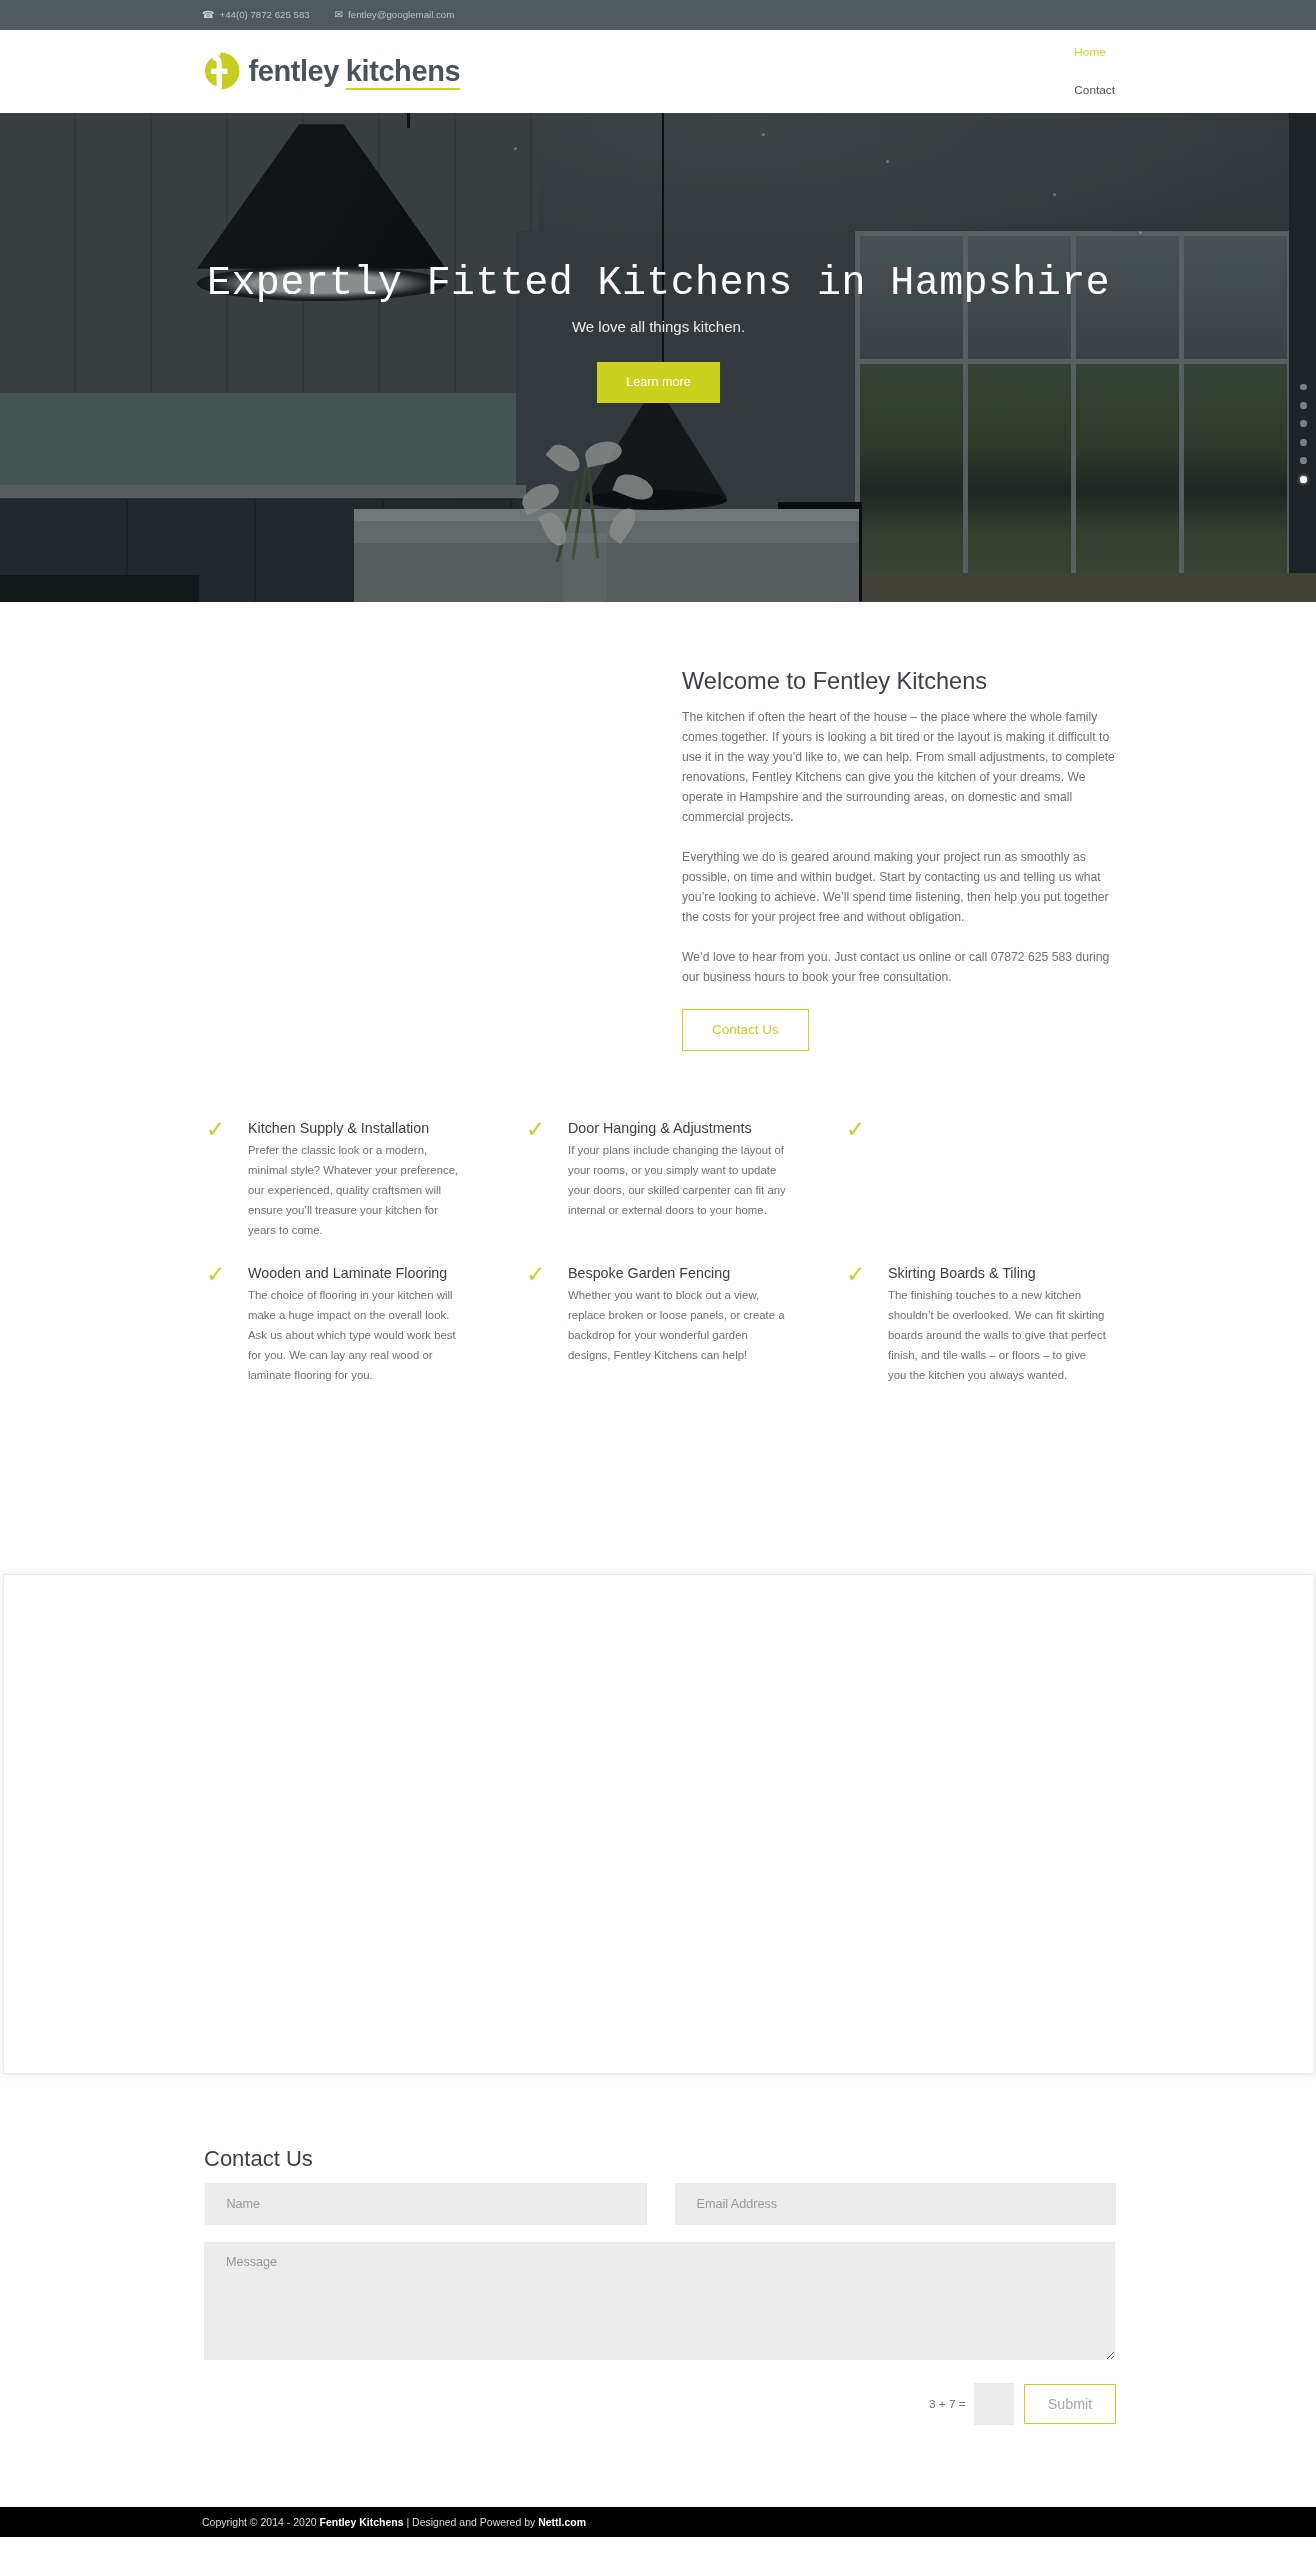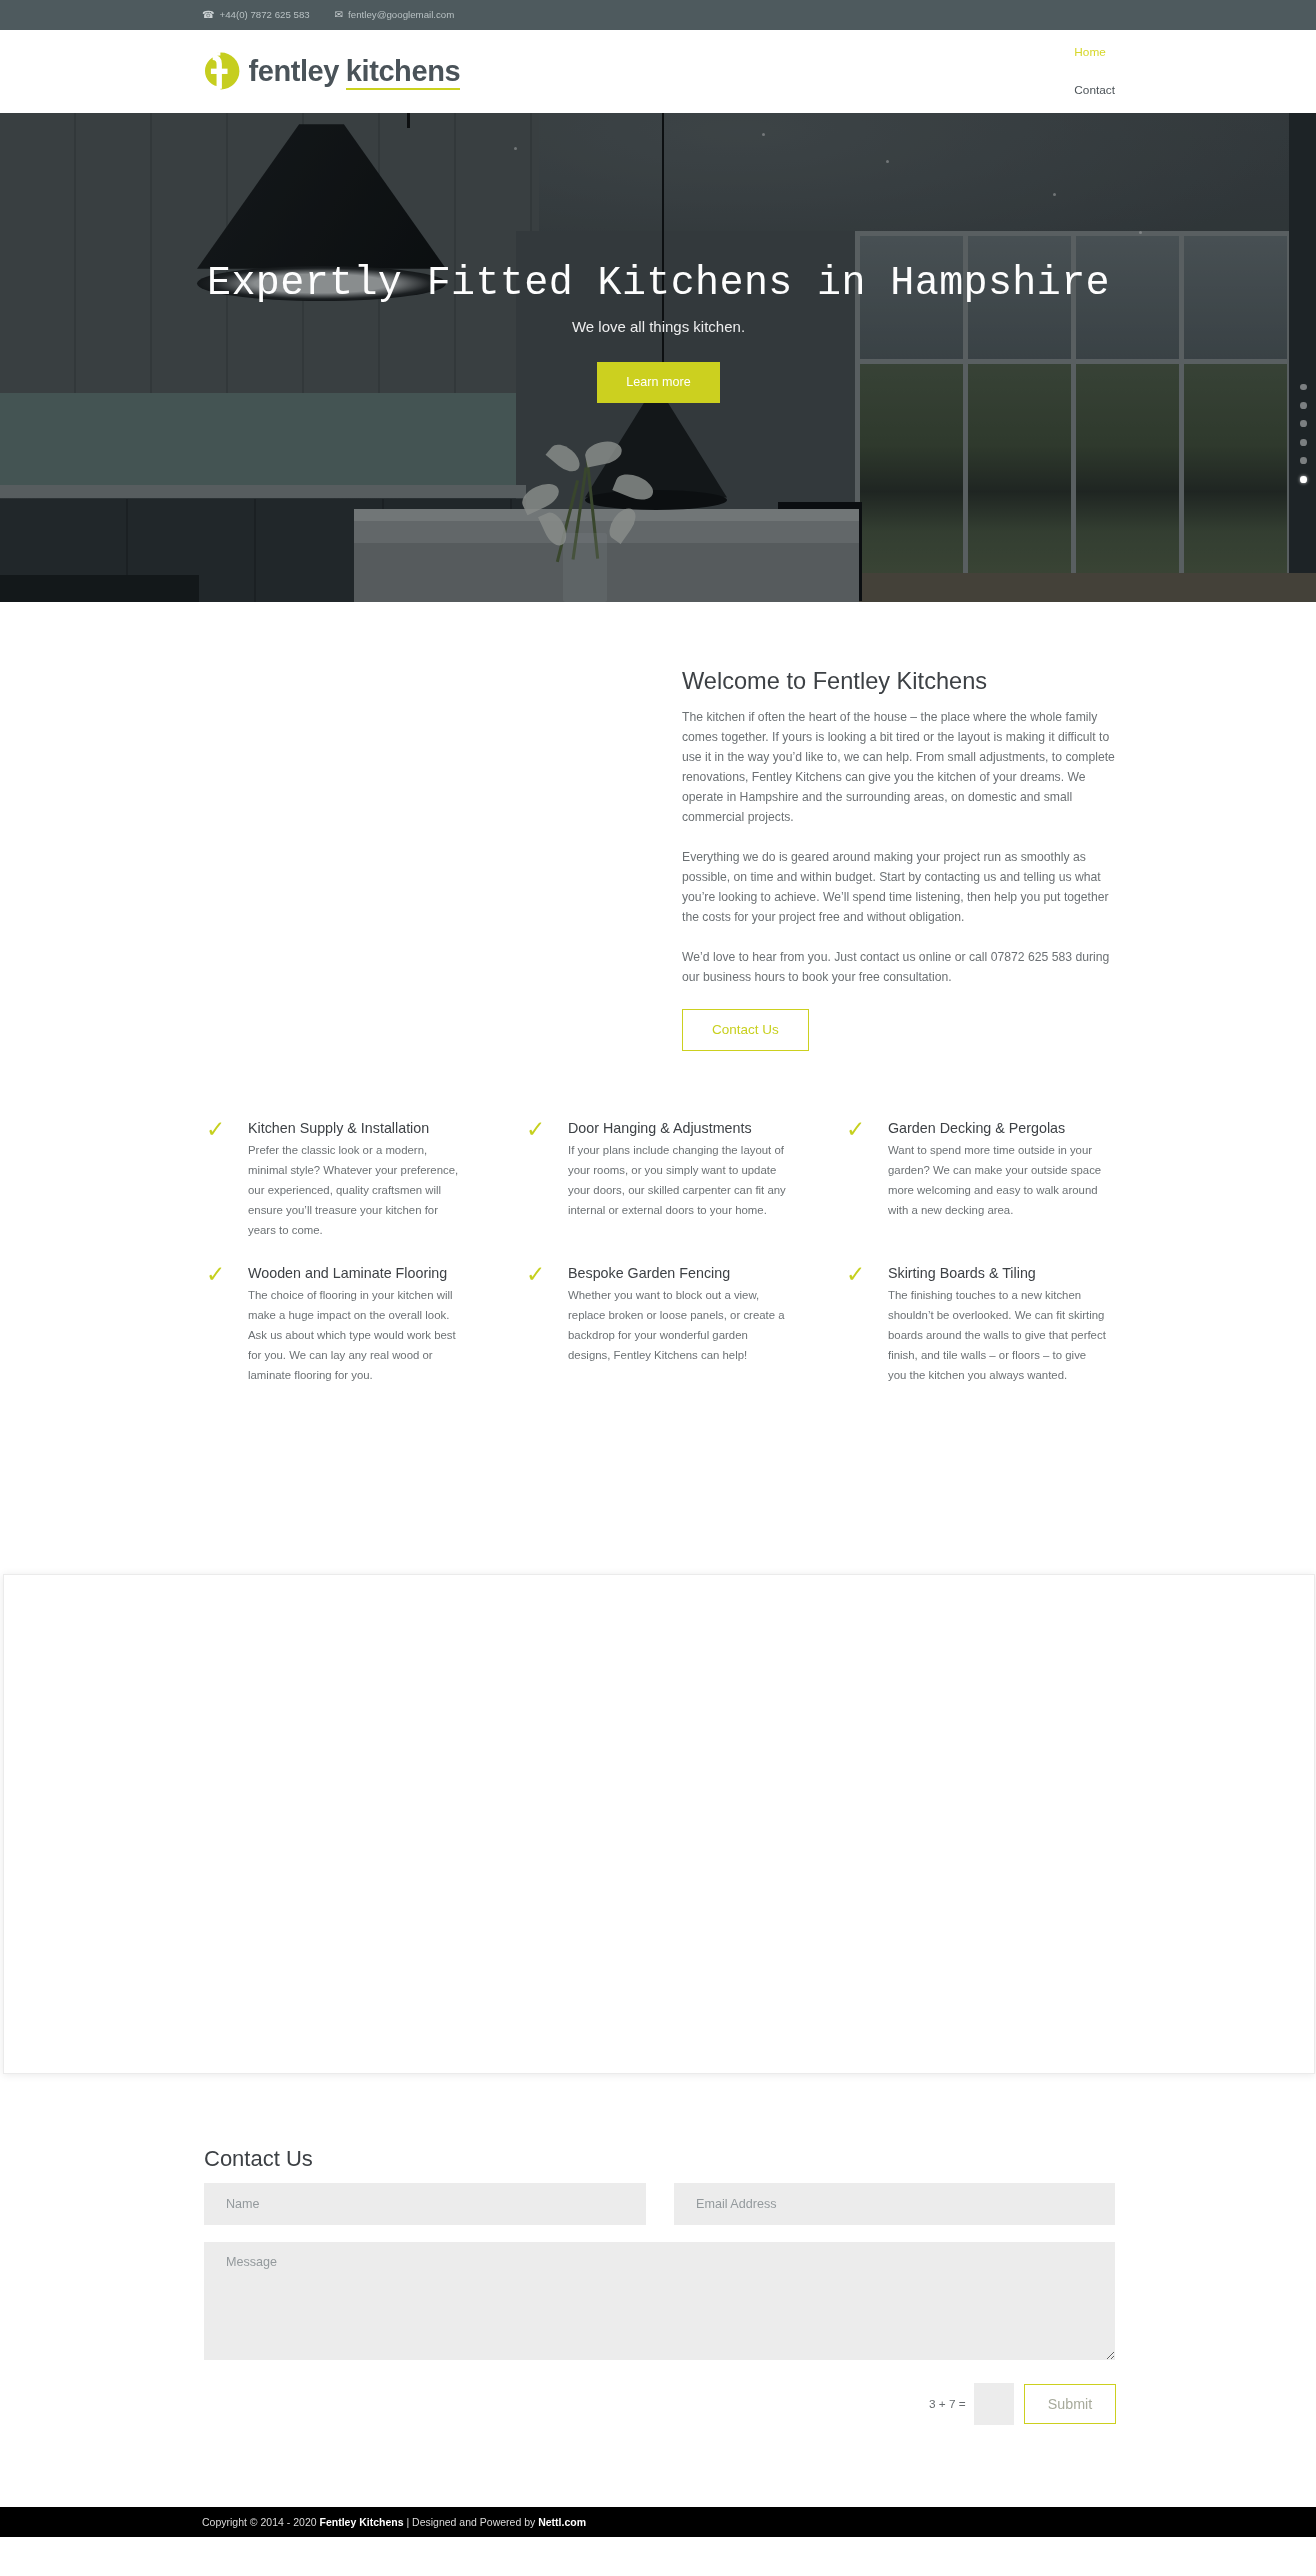--- a/index.html
+++ b/index.html
@@ -106,21 +106,21 @@
   .feature h3 { font-size: 14.3px; line-height: 20px; font-weight: 400; color: #3d4145; margin-bottom: 1.7px; }
   .feature p { font-size: 11.4px; line-height: 20px; color: #6c7174; }
 
   
   .gallery-box { margin: 189px 2.5px 0 2.5px; height: 500px; background: #ffffff;
     border: 0.8px solid #ebebeb; box-shadow: 0 0.8px 8.4px rgba(0,0,0,0.09); }
 
   
   .contact { padding: 72px 201px 0 204px; }
   .contact h2 { font-size: 22px; line-height: 25px; font-weight: 400; color: #3d4145; }
-  .form-row { display: flex; gap: 28px; margin-top: 11.8px; }
+  .form-row { display: flex; gap: 28px; margin-top: 11.8px; justify-content: center; }
   .field { height: 42px; background: #ececec; border: none; padding: 0 22px;
     font-size: 12.6px; color: #555; font-family: "Liberation Sans", sans-serif; }
   .field::placeholder, .msg::placeholder { color: #949a9d; opacity: 1; }
   .field.name { width: 442px; } .field.email { width: 441px; }
   .msg { width: 911px; height: 118px; margin-top: 17px; background: #ececec; border: none;
     padding: 13.5px 22px; font-size: 12.6px; color: #555; font-family: "Liberation Sans", sans-serif; }
   .captcha-row { display: flex; align-items: center; justify-content: flex-end; margin-top: 20px; }
   .captcha-label { font-size: 11.8px; color: #666b6e; margin-right: 8.4px; }
   .captcha-input { width: 40px; height: 42px; background: #ececec; border: none; text-align: center;
     font-size: 12.6px; color: #555; }
@@ -249,24 +249,20 @@
     </div>
     <div class="feature">
       <span class="check">✓</span>
       <div>
           <h3>Door Hanging &amp; Adjustments</h3>
         <p>If your plans include changing the layout of your rooms, or you simply want to update your doors, our skilled carpenter can fit any internal or external doors to your home.</p>
         </div>
     </div>
     <div class="feature">
       <span class="check">✓</span>
-      <div>
-          <h3>Garden Decking &amp; Pergolas</h3>
-        <p>Want to spend more time outside in your garden? We can make your outside space more welcoming and easy to walk around with a new decking area.</p>
-        </div>
     </div>
     <div class="feature">
       <span class="check">✓</span>
       <div>
           <h3>Wooden and Laminate Flooring</h3>
         <p>The choice of flooring in your kitchen will make a huge impact on the overall look. Ask us about which type would work best for you. We can lay any real wood or laminate flooring for you.</p>
         </div>
     </div>
     <div class="feature">
       <span class="check">✓</span>

